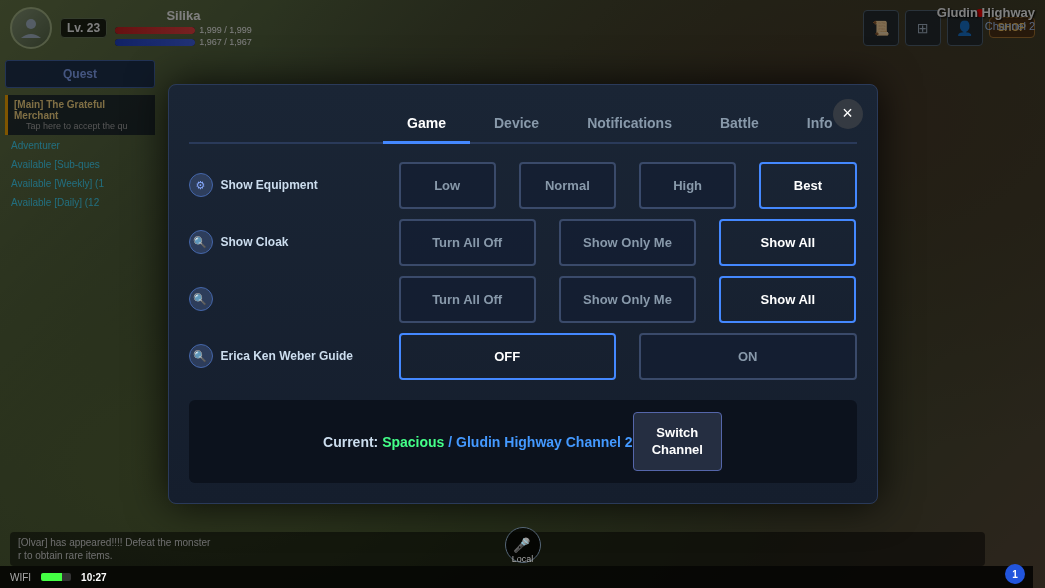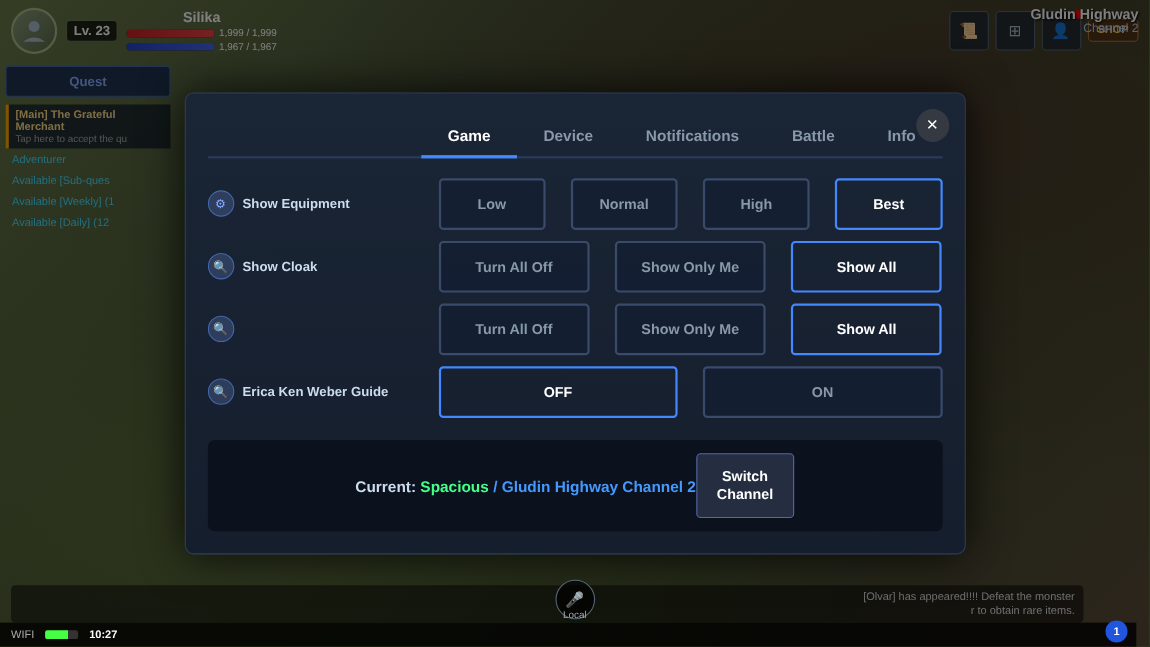--- a/index.html
+++ b/index.html
@@ -204,20 +204,21 @@
 
     .quest-title {
       color: #ffdd88;
       font-size: 10px;
       font-weight: bold;
     }
 
     .quest-desc {
       color: #aaaaaa;
       font-size: 9px;
+      margin-left: 12px;
     }
 
     .quest-sub {
       color: #44ddff;
       font-size: 10px;
       margin: 2px 5px;
       padding: 3px 6px;
     }
 
     
@@ -613,21 +614,21 @@
         <span>Switch</span><br>
         <span>Channel</span>
       </button>
     </div>
   </div>
 </div>
 
 <div class="mic-btn">🎤</div>
 <div class="local-label">Local</div>
 
-<div style="position:absolute;bottom:22px;left:10px;right:60px;z-index:10;background:rgba(0,0,0,0.5);padding:4px 8px;border-radius:4px;text-align:right;">
+<div style="position:absolute;bottom:22px;left:10px;right:60px;z-index:10;background:rgba(0,0,0,0.5);padding:4px 8px;border-radius:4px;">
   <div class="chat-msg">[Olvar] has appeared!!!! Defeat the monster</div>
   <div class="chat-msg">r to obtain rare items.</div>
 </div>
 
 <div class="status-bar">
   <span class="status-wifi">WIFI</span>
   <div style="width:30px;height:8px;background:linear-gradient(90deg,#44ff44 70%,#333 70%);border-radius:2px;"></div>
   <span class="status-time">10:27</span>
   <div class="status-notification">1</div>
 </div>

